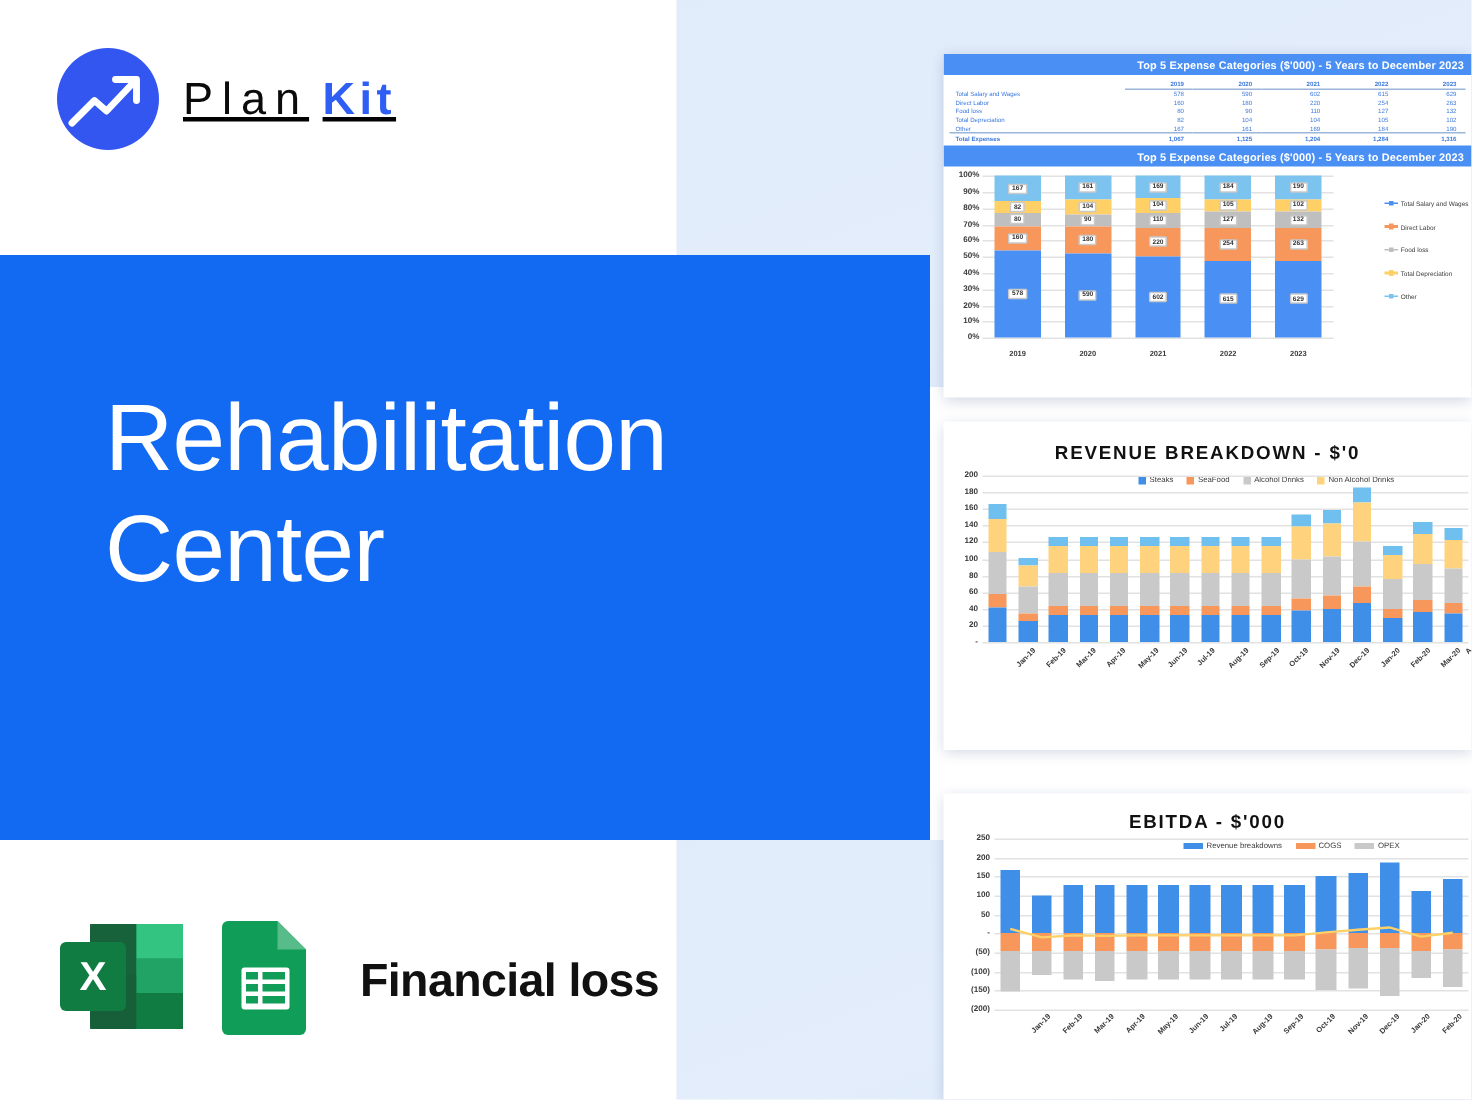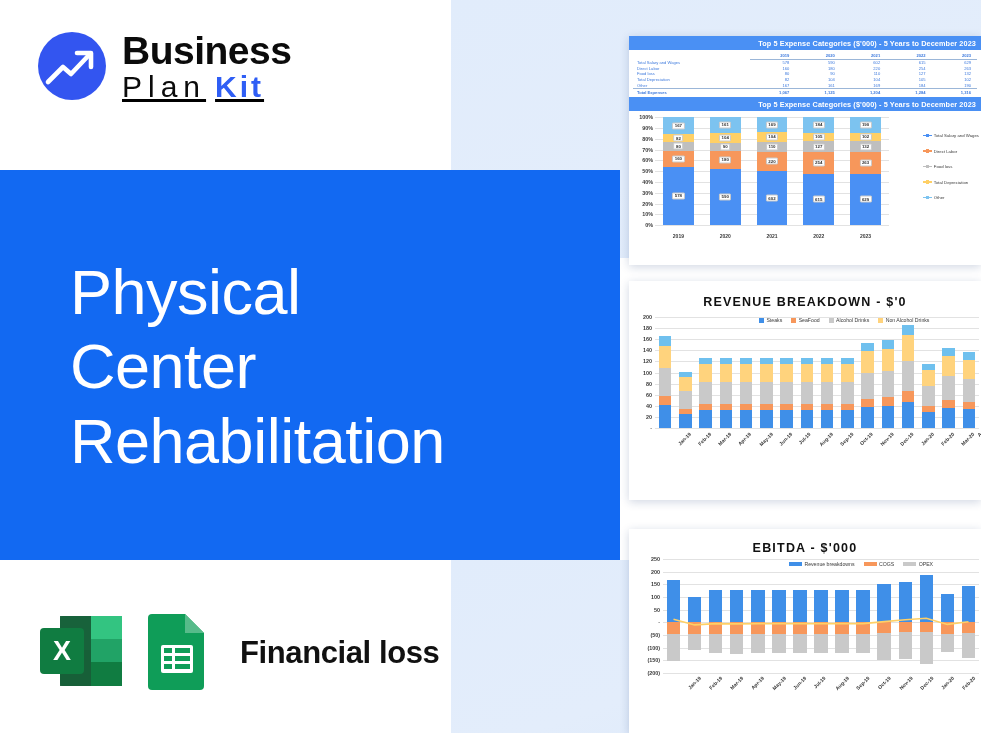--- a/index.html
+++ b/index.html
@@ -117,32 +117,30 @@
 
 <div id="logo">
   <span id="logo-mark">
     <svg width="72" height="72" viewBox="0 0 72 72">
       <circle cx="36" cy="36" r="34" fill="#3355f0"></circle>
       <path d="M12 52 L27 37 L35 44 L53 25" stroke="#fff" stroke-width="4.6" fill="none" stroke-linecap="round" stroke-linejoin="round"></path>
       <path d="M41 23 L55 23 L55 37" stroke="#fff" stroke-width="4.6" fill="none" stroke-linecap="round" stroke-linejoin="round"></path>
     </svg>
   </span>
   <span id="logo-text">
-    <span class="logo-l1">Business</span>
     <span class="logo-l2">
       <span class="logo-plan">Plan</span>
       <span class="logo-kit">Kit</span>
     </span>
   </span>
 </div>
 
 <div id="hero-title">
-  <span>Physical</span>
+  <span>Rehabilitation</span>
   <span>Center</span>
-  <span>Rehabilitation</span>
 </div>
 
 <div id="footer-row">
   <span>
     <svg width="86" height="78" viewBox="0 0 86 78">
       <rect x="22" y="4" width="62" height="36" rx="3" fill="#21a366"></rect>
       <rect x="22" y="38" width="62" height="36" rx="3" fill="#107c41"></rect>
       <rect x="22" y="4" width="31" height="70" fill="#185c37" opacity=".92"></rect>
       <rect x="53" y="4" width="31" height="23" fill="#33c481"></rect>
       <rect x="53" y="27" width="31" height="23" fill="#21a366"></rect>

